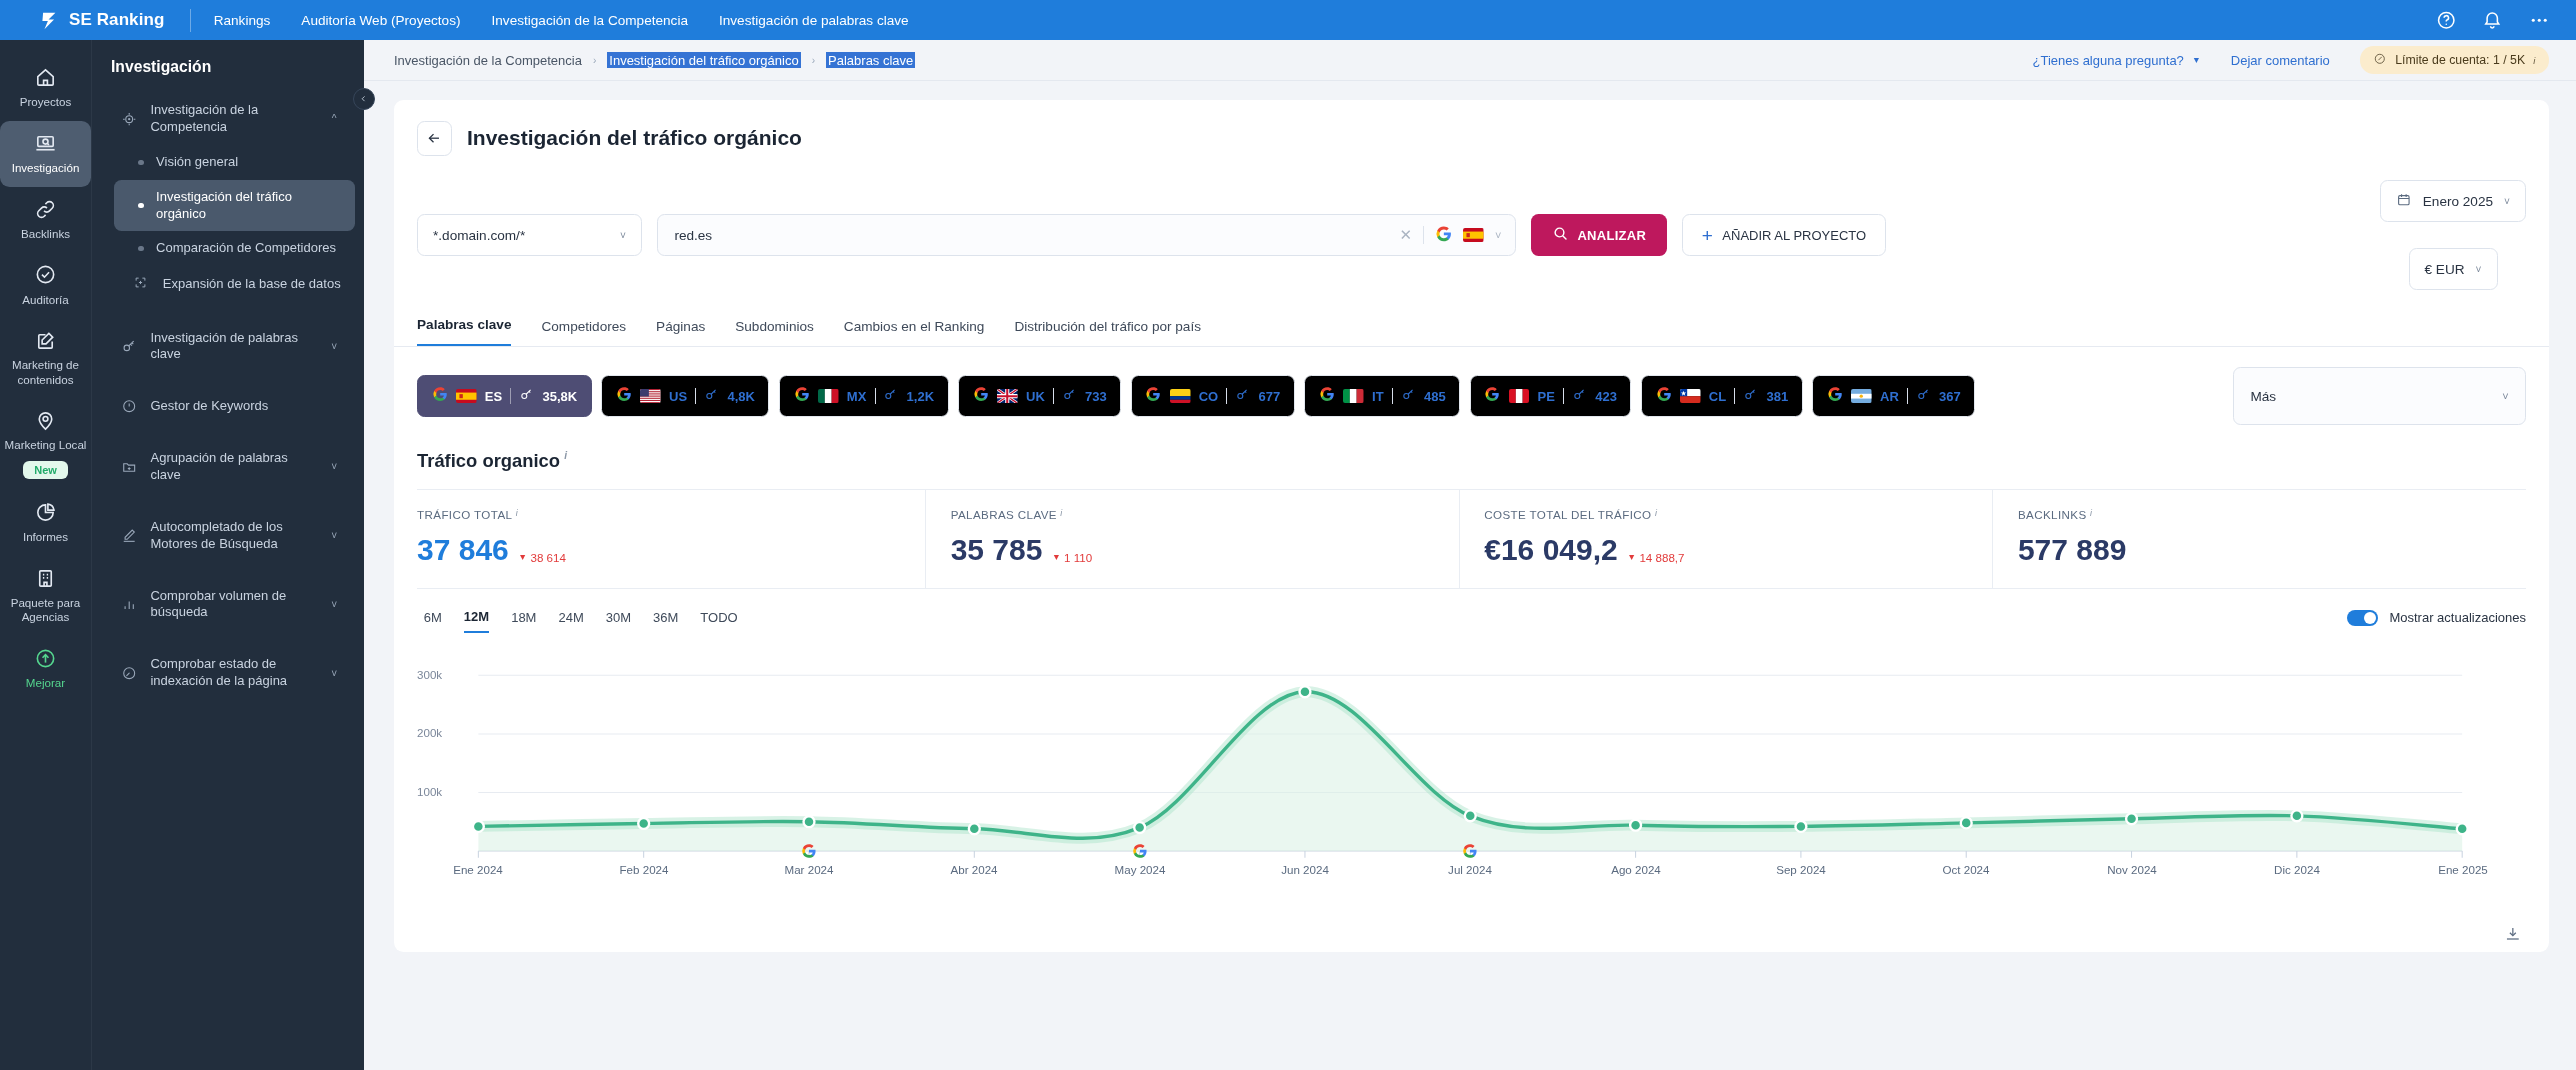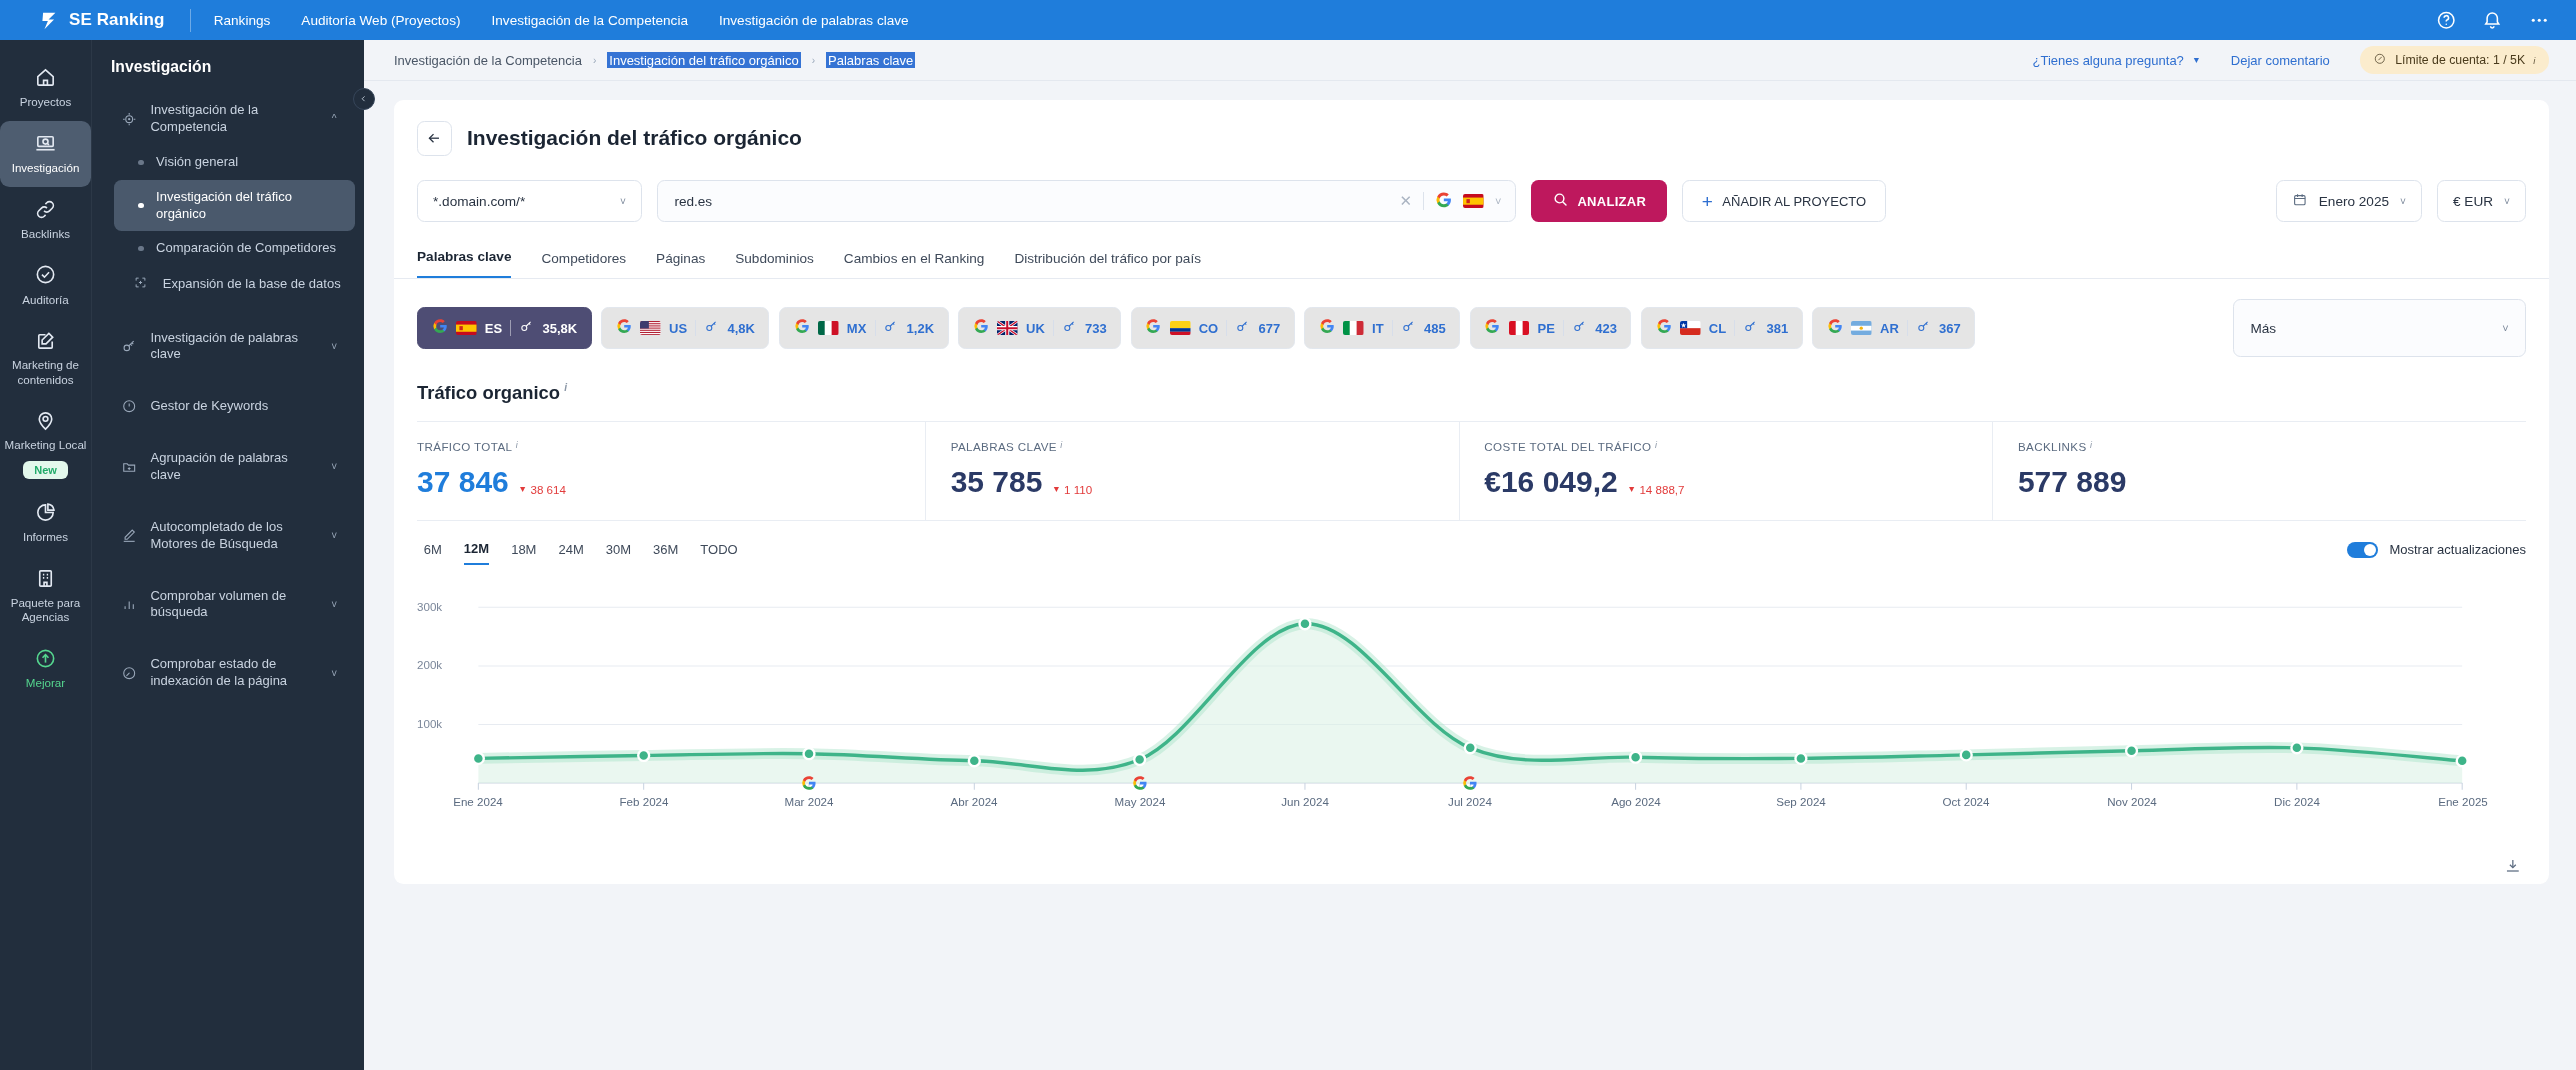--- a/index.html
+++ b/index.html
@@ -136,33 +136,33 @@
     height: 42px; padding: 0 20.5px; background: #be185d; color: #fff; border: none; border-radius: 7.5px;
     font-size: 13px; font-weight: bold; letter-spacing: 0.3px; display: flex; align-items: center; gap: 9.5px;
     cursor: pointer; font-family: "Liberation Sans", sans-serif;
   }
   .btn-addproject {
     height: 42px; padding: 0 19px; background: #fff; color: #2a3443; border: 0.7px solid #dde3ec;
     border-radius: 7.5px; font-size: 13px; display: flex; align-items: center; gap: 9.5px; cursor: pointer;
     font-family: "Liberation Sans", sans-serif;
   }
   .btn-addproject .plus { color: #2f6fd0; font-size: 19px; line-height: 1; }
-  .searchrow-right { margin-left: auto; display: flex; align-items: center; gap: 15px; padding-right: 23px; }
+  .searchrow-right { margin-left: auto; display: flex; align-items: center; gap: 26px; padding-right: 23px; flex-direction: column; }
   .pill-select {
     height: 42px; border: 0.7px solid #dde3ec; border-radius: 7.5px; background: #fff; display: flex;
     align-items: center; gap: 11px; padding: 0 15px; font-size: 13.6px; color: #2a3443; cursor: pointer;
   }
 
   .tabs { display: flex; align-items: flex-end; gap: 30px; padding: 27px 0 0 23px; border-bottom: 0.7px solid #e6eaf1; }
   .tab { font-size: 13.6px; color: #3f4a5a; padding-bottom: 11.6px; cursor: pointer; white-space: nowrap; }
   .tab.active { color: #1b2533; font-weight: bold; border-bottom: 2px solid #1f7ddb; }
 
   .chips { display: flex; align-items: center; gap: 9.5px; padding: 20.5px 23px 0 23px; }
   .chip {
-    height: 42px; border: 0.7px solid #e2e7ee; border-radius: 7.5px; background: #e5e5e5; display: flex;
+    height: 42px; border: 0.7px solid #e2e7ee; border-radius: 7.5px; background: #000000; display: flex;
     align-items: center; gap: 8.2px; padding: 0 13.6px; font-size: 13px; color: #2f6fd0; cursor: pointer;
     white-space: nowrap;
   }
   .chip.active { background: #4e4d74; border-color: #4e4d74; color: #fff; }
   .chip .cc { color: #2f6fd0; font-weight: bold; }
   .chip.active .cc { color: #fff; }
   .chip .vbar { width: 0.7px; height: 16.4px; background: #d7deea; }
   .chip.active .vbar { background: rgba(255,255,255,.45); }
   .chip .cnum { color: #2f6fd0; font-weight: bold; }
   .chip.active .cnum { color: #fff; }

